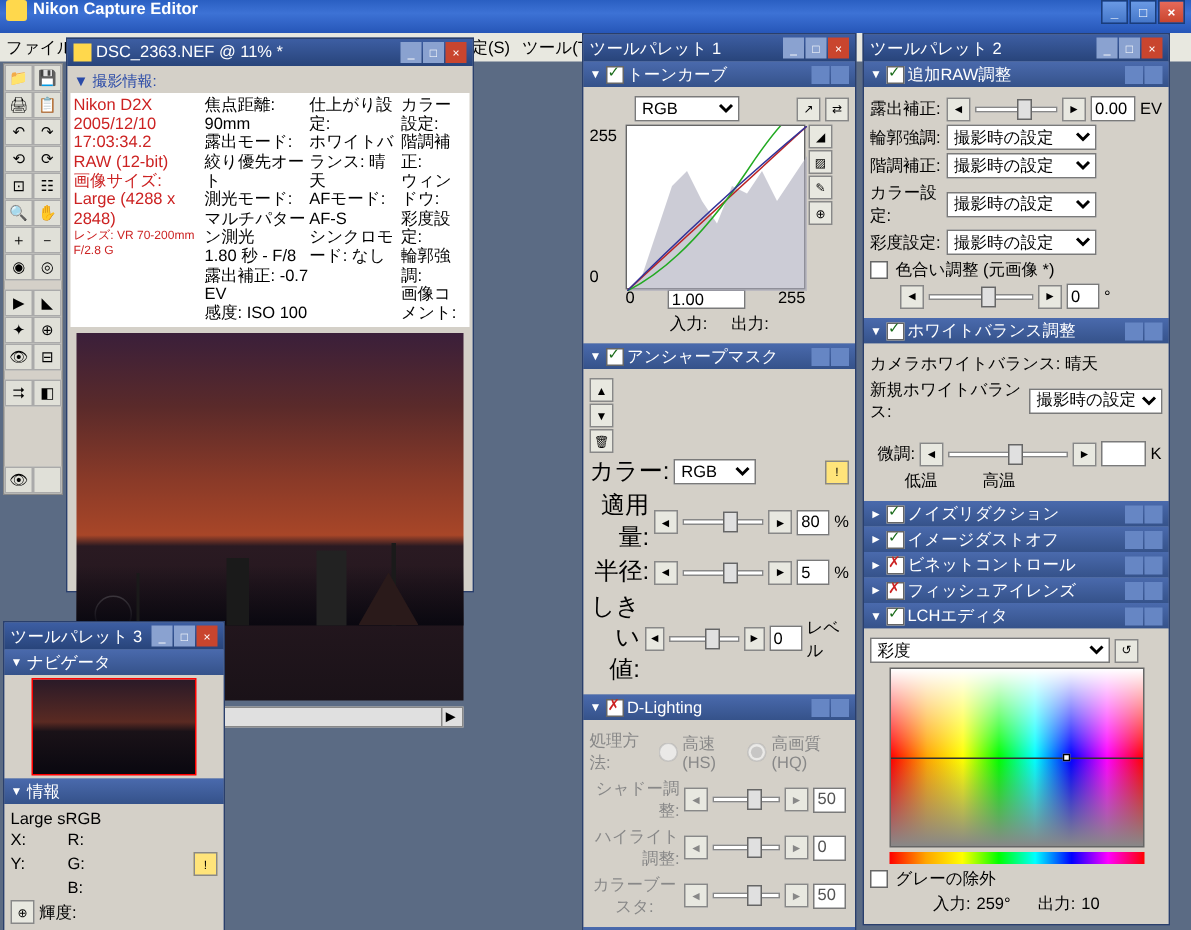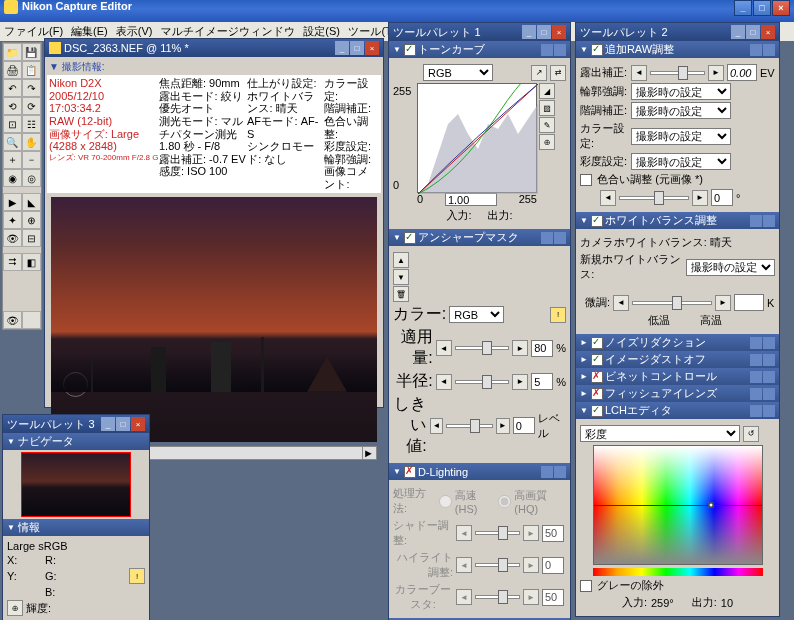--- a/index.html
+++ b/index.html
@@ -107,21 +107,21 @@
       <div class="tbtn">⮆</div>
       <div class="tbtn">◧</div>
     </div>
 <div style="height:40px"></div>
 <div class="tbr">
       <div class="tbtn">👁</div>
       <div class="tbtn"></div>
     </div>
 </div>
 
-<div class="pal" style="left:44px;top:38px;width:340px;height:370px">
+<div class="pal" style="left:44px;top:25px;width:272px;height:370px">
 <div class="palh">
 <span style="width:12px;height:12px;background:#ffd84c;margin-right:3px"></span>
 <span>DSC_2363.NEF @ 11% *</span>
       <span class="sp"></span>
 <span class="pali">_</span>
       <span class="pali">□</span>
       <span class="pali" style="background:#c9452e">×</span>
 </div>
 <div class="body" style="height:350px;padding:2px">
 <div style="color:#2a4aa8;font-size:10px;padding:1px 2px">▼ 撮影情報:</div>
@@ -143,21 +143,21 @@
 </div>
 <div style="flex:0.7">
 <div>仕上がり設定:</div>
 <div>ホワイトバランス: 晴天</div>
 <div>AFモード: AF-S</div>
 <div>シンクロモード: なし</div>
 </div>
 <div style="flex:0.5;font-size:8px">
 <div>カラー設定:</div>
 <div>階調補正:</div>
-<div>色合い調整:</div>
+<div>ウィンドウ:</div>
 <div>彩度設定:</div>
 <div>輪郭強調:</div>
 <div>画像コメント:</div>
 </div>
 </div>
 <div style="background:linear-gradient(#3a1f3a 0%,#5a2a2a 20%,#8a3a28 40%,#a84628 55%,#2a1a22 58%,#1a1218 100%);height:245px;margin:4px;position:relative">
 <div style="position:absolute;bottom:45px;left:12px;width:25px;height:25px;border:1px solid #fff5;border-radius:50%"></div>
 <div style="position:absolute;bottom:50px;left:0;right:0;height:40px;background:linear-gradient(transparent,#0a0810)">
 <div style="position:absolute;bottom:0;left:40px;width:2px;height:35px;background:#1a1a1a"></div>
 <div style="position:absolute;bottom:0;left:100px;width:15px;height:45px;background:#1a1a1a"></div>
@@ -287,21 +287,21 @@
     </div>
 <div class="body" style="color:#888">
 <div class="row">
         <span>処理方法:</span>
         <input type="radio" disabled="" style="">
         <span>高速(HS)</span>
         <input type="radio" checked="" disabled="" style="">
         <span>高画質(HQ)</span>
       </div>
 <div class="row">
-        <span style="width:60px;text-align:left">シャドー調整:</span>
+        <span style="width:60px;text-align:right">シャドー調整:</span>
         <span class="btn">◄</span>
         <span class="sld" style="width:45px"></span>
         <span class="btn">►</span>
         <input class="inp" style="width: 22px;" disabled="" value="50">
       </div>
 <div class="row">
         <span style="width:60px;text-align:right">ハイライト調整:</span>
         <span class="btn">◄</span>
         <span class="sld" style="width:45px"></span>
         <span class="btn">►</span>
@@ -365,21 +365,21 @@
       <span class="sp"></span>
       <span class="secticon"></span>
       <span class="secticon"></span>
     </div>
 <div class="body">
 <div class="row">
         <span style="width:48px">露出補正:</span>
         <span class="btn">◄</span>
         <span class="sld" style="width:55px"></span>
         <span class="btn">►</span>
-        <input class="inp" style="width: 30px; font-style: italic;" value="0.00">
+        <input class="inp" style="width: 30px;" value="0.00">
         <span>EV</span>
       </div>
 <div class="row">
         <span style="width:48px">輪郭強調:</span>
         <select class="sel" style="width:100px"><option>撮影時の設定</option></select>
       </div>
 <div class="row">
         <span style="width:48px">階調補正:</span>
         <select class="sel" style="width:100px"><option>撮影時の設定</option></select>
       </div>
@@ -422,21 +422,21 @@
       </div>
 <div style="height:8px"></div>
 <div class="row">
         <span style="width:30px;text-align:right">微調:</span>
         <span class="btn">◄</span>
         <span class="sld" style="width:80px"></span>
         <span class="btn">►</span>
         <input class="inp" style="width: 30px;">
         <span>K</span>
       </div>
-<div class="row" style="margin-left:68px;gap:30px;font-size:10px">
+<div class="row" style="margin-left:23px;gap:30px;font-size:10px">
         <span>低温</span>
         <span>高温</span>
       </div>
 </div>
 
 <div class="sect">
       <span class="arr">►</span>
       <span class="chk on"></span>
       <span>ノイズリダクション</span>
       <span class="sp"></span>

